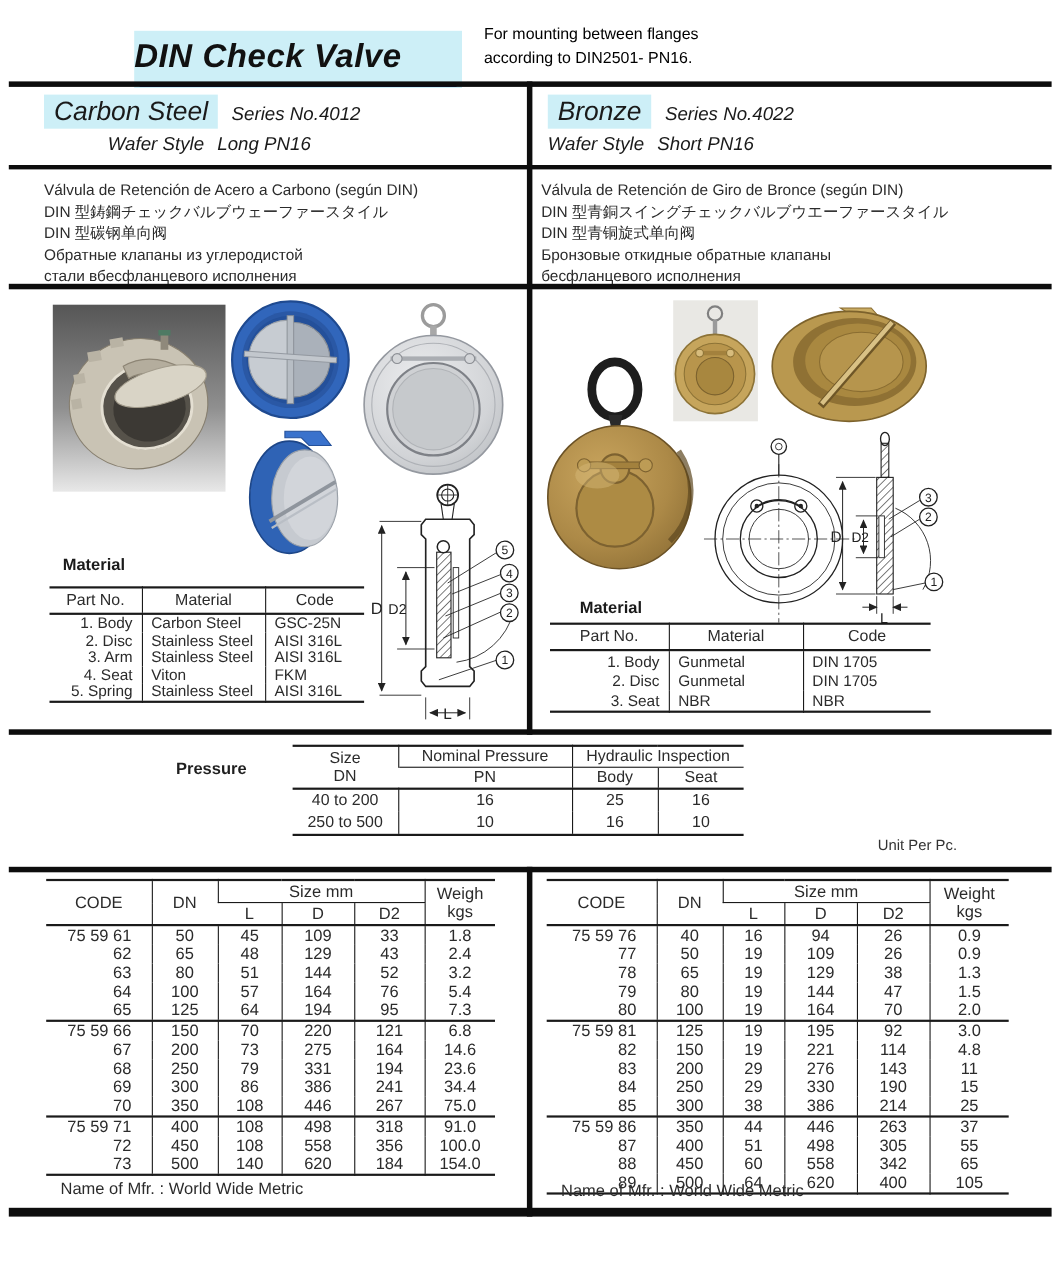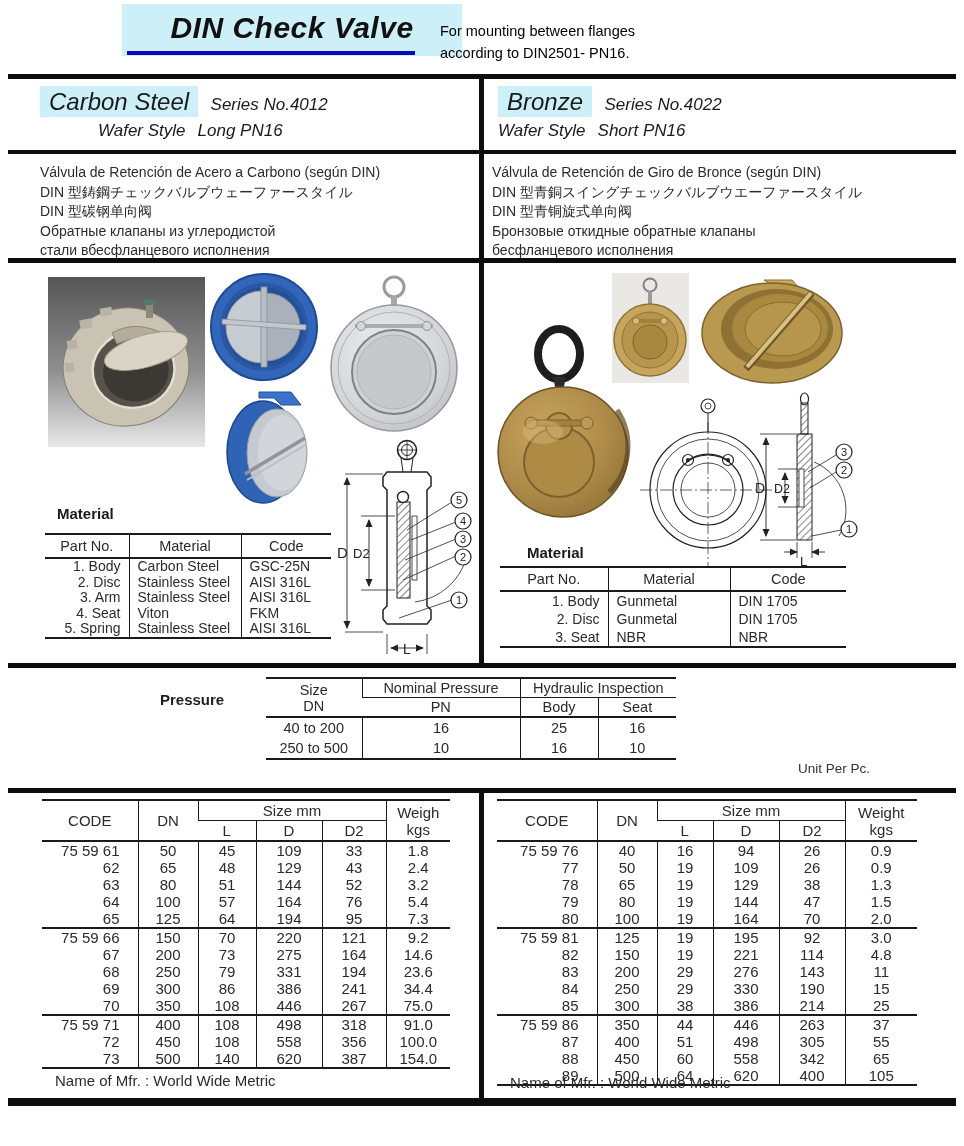--- a/index.html
+++ b/index.html
@@ -4,21 +4,21 @@
 <style>
   html,body{margin:0;padding:0;background:#ffffff;}
   .page{position:relative;width:964px;height:1146px;background:#fff;
         font-family:"Liberation Sans", sans-serif;color:#222;overflow:hidden;}
 
   
   .hline{position:absolute;left:8px;right:8px;background:#0d0d0d;}
   .vline{position:absolute;width:5px;background:#0d0d0d;}
 
   
-  .title-box{position:absolute;left:122px;top:4px;width:340px;height:52px;text-align:center;}
+  .title-box{position:absolute;left:122px;top:28px;width:298px;height:52px;text-align:left;}
   .title-text{display:block;font-style:italic;font-weight:bold;font-size:30px;color:#111;
               padding-top:7px;letter-spacing:.5px;}
   .title-underline{position:absolute;left:5px;top:47px;width:288px;height:4px;}
   .mount-note{position:absolute;left:440px;top:20px;width:240px;font-size:14.5px;
               color:#000000;line-height:22px;}
 
   
   .series{position:absolute;font-style:italic;font-weight:normal;color:#1a1a1a;}
   .series-name{font-size:24px;padding:2px 9px;}
   .series-no{font-size:17px;margin-left:8px;}
@@ -548,21 +548,21 @@
           <td>7.3</td>
         </tr>
       </tbody>
     <tbody>
         <tr>
           <td>75 59 66</td>
           <td>150</td>
           <td>70</td>
           <td>220</td>
           <td>121</td>
-          <td>9.2</td>
+          <td>6.8</td>
         </tr>
         <tr>
           <td>67</td>
           <td>200</td>
           <td>73</td>
           <td>275</td>
           <td>164</td>
           <td>14.6</td>
         </tr>
         <tr>
@@ -605,21 +605,21 @@
           <td>108</td>
           <td>558</td>
           <td>356</td>
           <td>100.0</td>
         </tr>
         <tr>
           <td>73</td>
           <td>500</td>
           <td>140</td>
           <td>620</td>
-          <td>387</td>
+          <td>184</td>
           <td>154.0</td>
         </tr>
       </tbody>
   </table>
   <div class="dim-footer" style="left:55px;top:1072px;">Name of Mfr. : World Wide Metric</div>
 
   <table class="dim-table" style="left:497px;top:799px;">
     <colgroup>
         <col style="width:100px">
         <col style="width:60px">

